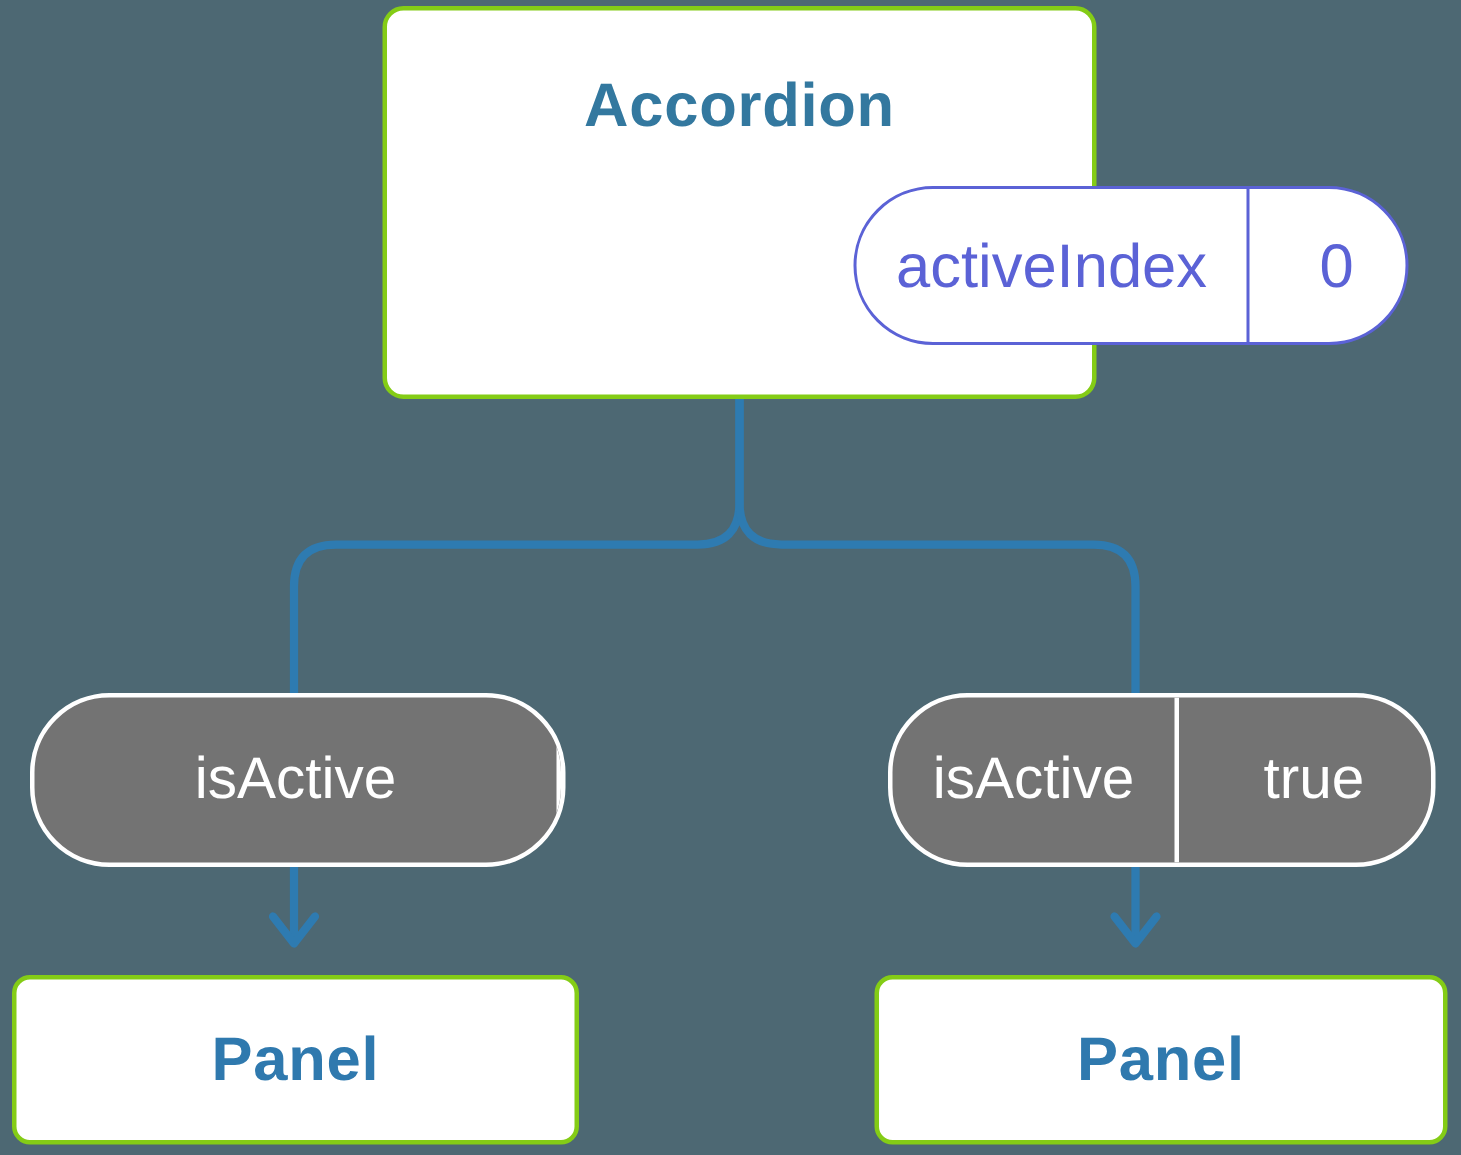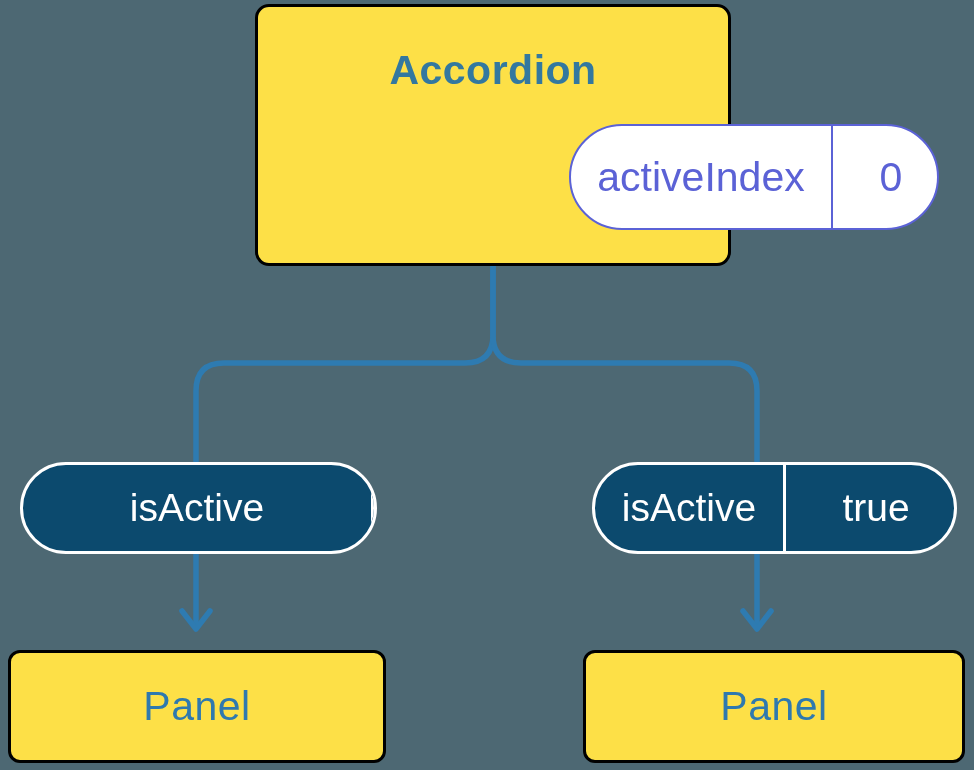--- a/index.html
+++ b/index.html
@@ -15,22 +15,22 @@
     overflow: hidden;
   }
   .connectors {
     position: absolute;
     left: 0; top: 0;
     width: 974px; height: 770px;
   }
   
   .node {
     position: absolute;
-    background: #fde047;
-    border: 3px solid #000000;
+    background: #ffffff;
+    border: 3px solid #84cc16;
     box-sizing: border-box;
   }
   .node-root {
     left: 255px; top: 4px;
     width: 476px; height: 262px;
     border-radius: 14px;
   }
   .node-title {
     position: absolute;
     left: 0; top: 40px;
@@ -40,21 +40,21 @@
     font-weight: bold;
     letter-spacing: 0.5px;
     color: #33789f;
   }
   .node-panel {
     border-radius: 12px;
     display: flex;
     align-items: center;
     justify-content: center;
     font-size: 41px;
-    font-weight: normal;
+    font-weight: bold;
     letter-spacing: 0.5px;
     color: #2f79ae;
   }
   .panel-left  { left: 8px;   top: 650px; width: 378px; height: 113px; }
   .panel-right { left: 583px; top: 650px; width: 382px; height: 113px; }
   
   .pill {
     position: absolute;
     display: flex;
     align-items: stretch;
@@ -78,24 +78,24 @@
     border-radius: 53px;
     background: #ffffff;
     color: #5b62d6;
     font-size: 41px;
   }
   .state-pill .pill-name { border-right: 2.5px solid #5b62d6; }
   .state-pill .pill-value { width: 92px; }
   
   .prop-pill {
     top: 462px;
-    height: 92px;
+    height: 116px;
     border: 3px solid #ffffff;
     border-radius: 53px;
-    background: #0c4a6e;
+    background: #737373;
     color: #ffffff;
     font-size: 39px;
   }
   .prop-pill .pill-name { border-right: 3px solid #ffffff; }
   .prop-pill-left  { left: 20px;  width: 357px; }
   .prop-pill-left  .pill-value { width: 146px; }
   .prop-pill-right { left: 592px; width: 365px; }
   .prop-pill-right .pill-value { width: 156px; }
 </style>
 </head>

